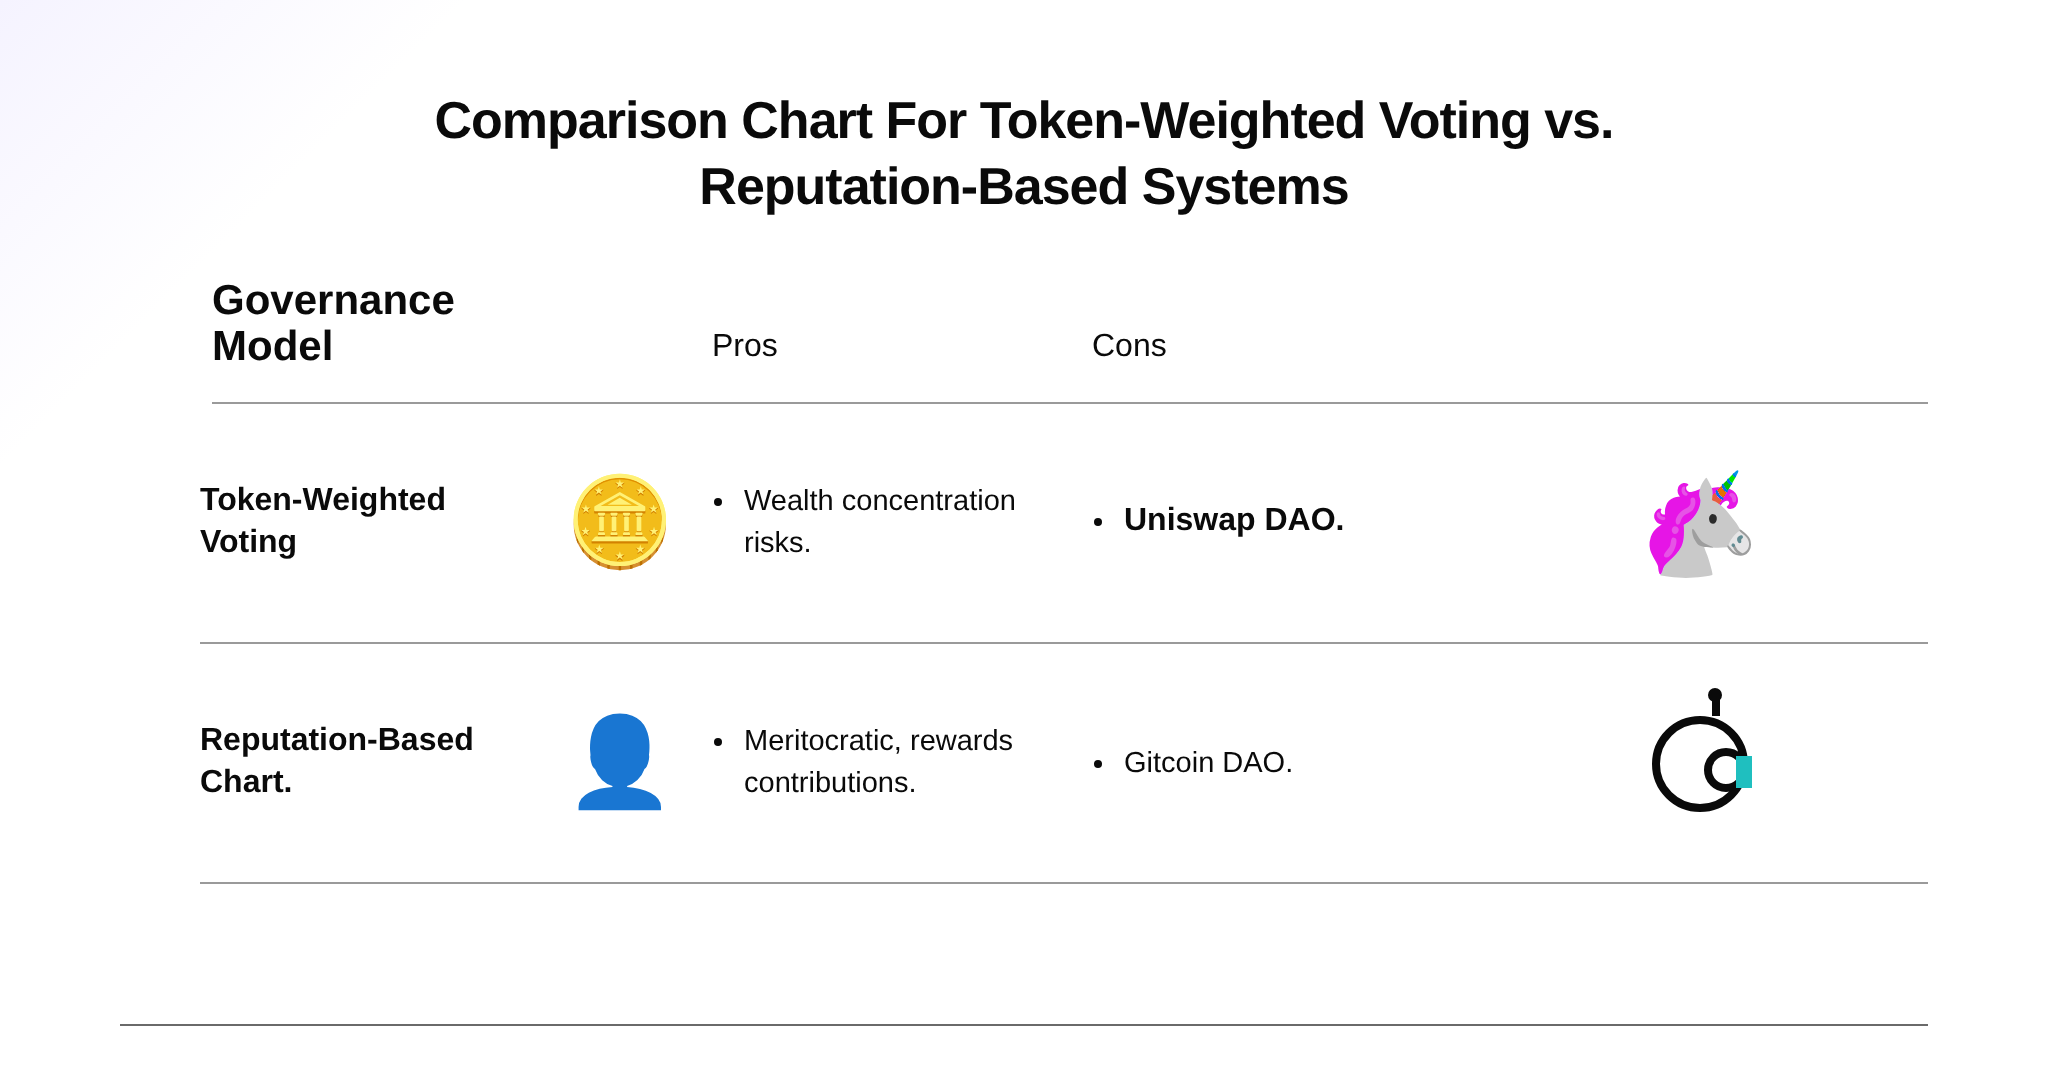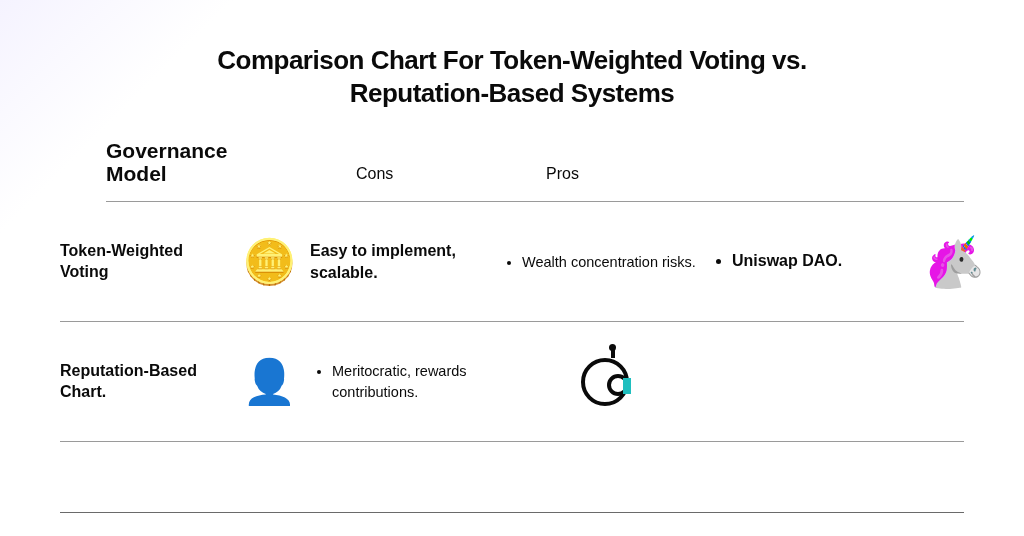--- a/index.html
+++ b/index.html
@@ -32,20 +32,21 @@
     }
     .head-gov { font-size: 21px; font-weight: 800; line-height: 1.1; }
     .head-col { font-size: 16px; font-weight: 500; padding-bottom: 2px; }
     .row {
       display: grid;
       grid-template-columns: 170px 80px 190px 210px 200px 90px;
       align-items: center;
       min-height: 120px;
       border-bottom: 1px solid #9a9a9a;
       padding: 22px 0;
+      margin-left: 40px;
     }
     .row-label { font-size: 16px; font-weight: 600; line-height: 1.3; }
     .icon-cell { display: flex; justify-content: center; }
     .icon-token { font-size: 44px; line-height: 1; }
     .icon-rep { font-size: 44px; line-height: 1; }
     .pros-text { font-size: 16px; font-weight: 600; line-height: 1.35; padding-right: 12px; }
     ul { list-style: disc; padding-left: 22px; }
     ul li { font-size: 14.5px; line-height: 1.4; margin: 2px 0; }
     .pros-bullet li, .cons-bullet li, .ex-bullet li { font-size: 14.5px; }
     .ex-bullet li { font-size: 16px; font-weight: 700; }
@@ -64,50 +65,52 @@
 </head>
 <body>
 
 <div class="title">Comparison Chart For Token-Weighted Voting vs. Reputation-Based Systems</div>
 
 <div class="table">
 
   <div class="head-row">
     <div class="head-gov">Governance Model</div>
     <div></div>
+    <div class="head-col">Pros</div>
     <div class="head-col">Cons</div>
-    <div class="head-col">Pros</div>
     <div></div>
   </div>
 
   <div class="row">
     <div class="row-label">Token-Weighted Voting</div>
     <div class="icon-cell">
         <span class="icon-token">🪙</span>
       </div>
-    <div class="pros-text">Easy to implement, scalable.</div>
     <ul class="cons-bullet">
       <li>Wealth concentration risks.</li>
     </ul>
     <ul class="ex-bullet">
       <li>Uniswap DAO.</li>
     </ul>
     <div class="logo-cell">
         <span class="unicorn">🦄</span>
       </div>
   </div>
 
   <div class="row">
     <div class="row-label">Reputation-Based Chart.</div>
     <div class="icon-cell">
         <span class="icon-rep">👤</span>
       </div>
     <ul class="pros-bullet">
       <li>Meritocratic, rewards contributions.</li>
     </ul>
+    <ul class="pros-bullet">
+      <li>Gitcoin DAO.</li>
+    </ul>
     <div class="logo-cell">
       <div class="gitcoin-icon">
           <span class="gitcoin-dot"></span>
           <span class="gitcoin-teal"></span>
         </div>
     </div>
   </div>
 
   <div class="footer-line"></div>
 </div>

